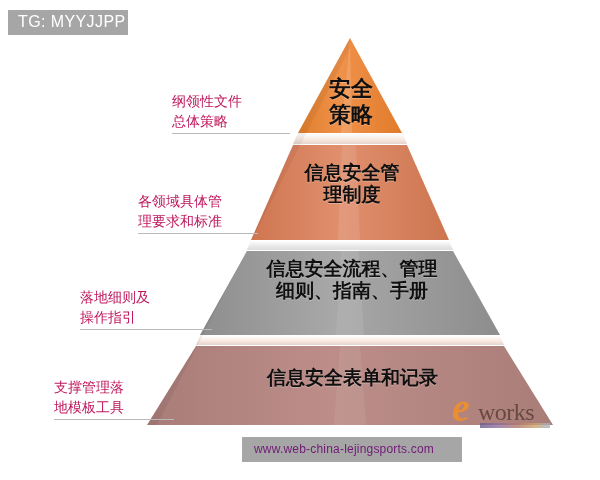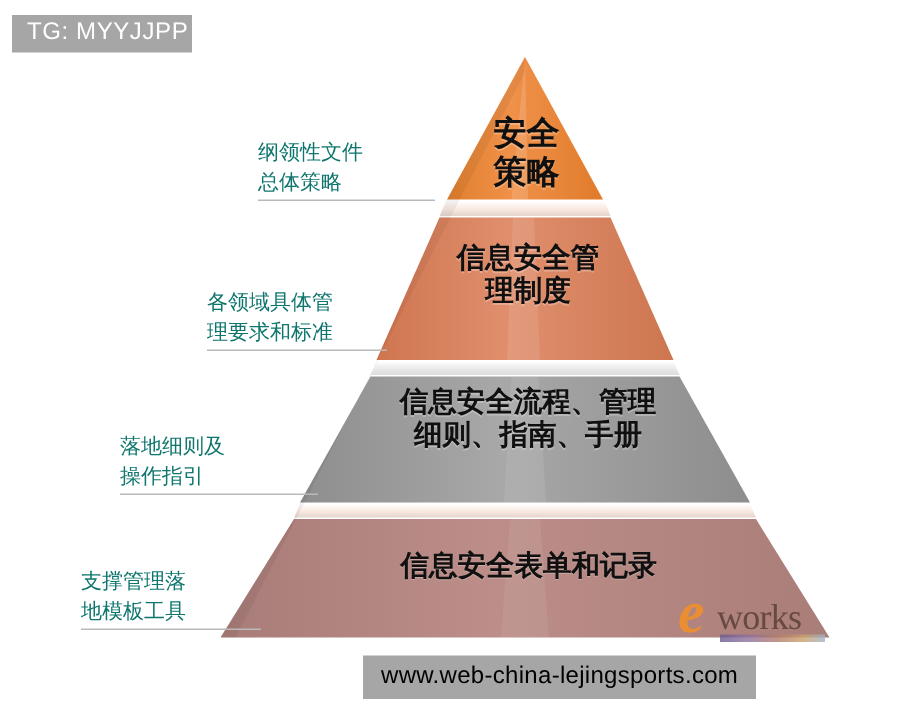--- a/index.html
+++ b/index.html
@@ -67,21 +67,21 @@
     font-size: 19px;
   }
   #tier4-text {
     left: 190px; top: 367px; width: 325px;
     font-size: 19px;
   }
 
   
   .side-label {
     position: absolute;
-    color: #0f766e;
+    color: #be185d;
     font-size: 14px;
     line-height: 1.42;
     white-space: pre-line;
     text-align: left;
   }
   #label1 { left: 172px; top: 92px;  width: 110px; }
   #label2 { left: 138px; top: 192px; width: 118px; }
   #label3 { left: 80px;  top: 288px; width: 112px; }
   #label4 { left: 54px;  top: 378px; width: 112px; }
 
@@ -134,24 +134,24 @@
     background: linear-gradient(to right, #6a5b8c 0%, #8b6f9e 25%, #b47a6a 55%, #caa26b 80%, #9fb4c9 100%);
     opacity: 0.8;
   }
 
   
   .url-banner {
     position: absolute;
     left: 242px;
     top: 437px;
     background: #a6a6a6;
-    color: #000000;
-    font-size: 16px;
+    color: #701a75;
+    font-size: 12px;
     letter-spacing: 0.2px;
-    padding: 6px 12px 7px 12px;
+    padding: 6px 28px 7px 12px;
     line-height: 1;
     white-space: nowrap;
   }
 </style>
 </head>
 <body>
 
 <div id="stage">
 
   <div class="tag-badge">TG: MYYJJPP</div>

